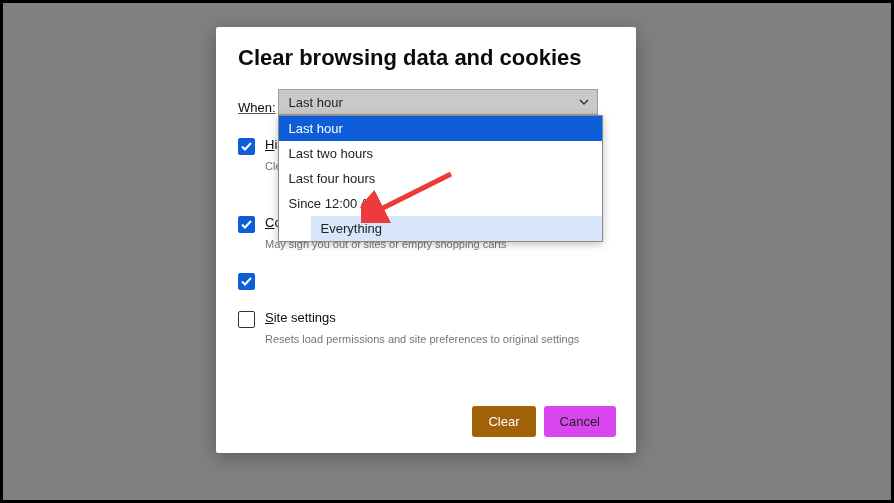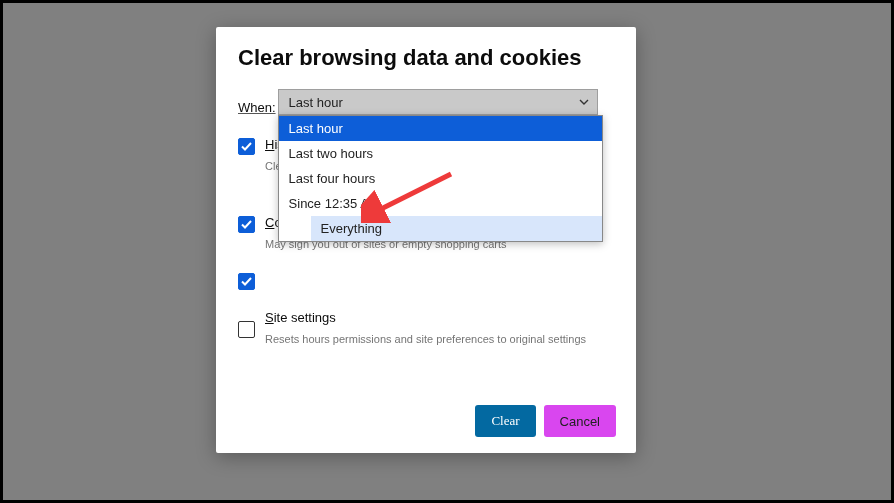--- a/index.html
+++ b/index.html
@@ -134,23 +134,22 @@
       gap: 8px;
     }
     .btn {
       padding: 8px 16px;
       font-size: 13px;
       border-radius: 3px;
       cursor: pointer;
       border: none;
     }
     .btn-primary {
-      background: #0369a1;
+      background: #a16207;
       color: #fff;
-      font-family: Liberation Serif, serif;
     }
     .btn-secondary {
       background: #d946ef;
       color: #222;
     }
     .arrow-annotation {
       position: absolute;
       top: 165px;
       left: 358px;
       pointer-events: none;
@@ -172,21 +171,21 @@
           <span class="chevron">
             <svg viewBox="0 0 10 6">
                 <path d="M1 1 L5 5 L9 1" stroke="#333" stroke-width="1.4" fill="none"></path>
               </svg>
           </span>
         </div>
         <div class="dropdown">
           <div class="option selected">Last hour</div>
           <div class="option">Last two hours</div>
           <div class="option">Last four hours</div>
-          <div class="option">Since 12:35 AM</div>
+          <div class="option">Since 12:00 AM</div>
           <div class="option hovered">Everything</div>
         </div>
       </div>
     </div>
 
     <div class="checkbox-row first">
       <div class="checkbox checked">
         <svg viewBox="0 0 11 9">
             <path d="M1 4.5 L4 7.5 L10 1" stroke="#fff" stroke-width="2" fill="none"></path>
           </svg>
@@ -210,25 +209,25 @@
     </div>
 
     <div class="checkbox-row" style="padding-top:18px;">
       <div class="checkbox checked">
         <svg viewBox="0 0 11 9">
             <path d="M1 4.5 L4 7.5 L10 1" stroke="#fff" stroke-width="2" fill="none"></path>
           </svg>
       </div>
     </div>
 
-    <div class="checkbox-row" style="padding-top:18px;align-items:center;">
+    <div class="checkbox-row" style="padding-top:18px;">
       <div class="checkbox"></div>
       <div class="checkbox-content">
         <div class="checkbox-label"><span class="ul">S</span><span>ite settings</span></div>
-        <div class="checkbox-desc">Resets hours permissions and site preferences to original settings</div>
+        <div class="checkbox-desc">Resets load permissions and site preferences to original settings</div>
       </div>
     </div>
 
     <div class="footer">
       <button class="btn btn-primary">Clear</button>
       <button class="btn btn-secondary">Cancel</button>
     </div>
   </div>
 
   <svg class="arrow-annotation" width="100" height="55">

